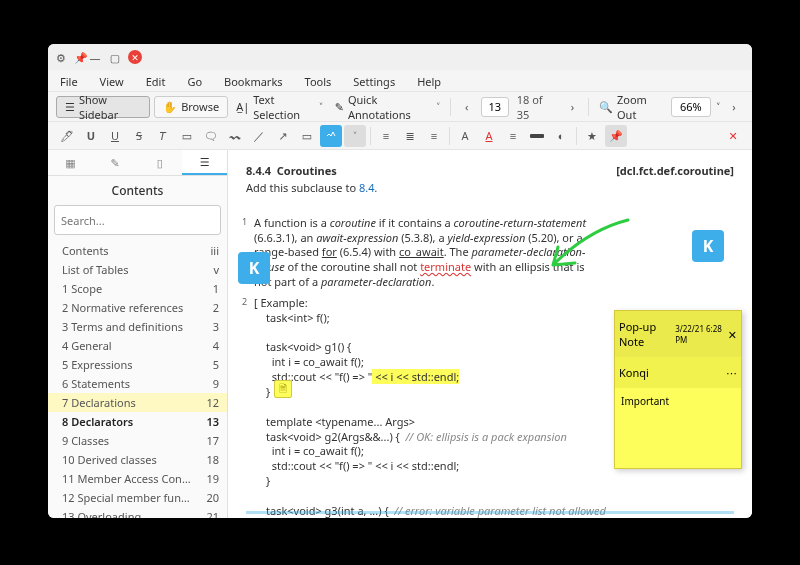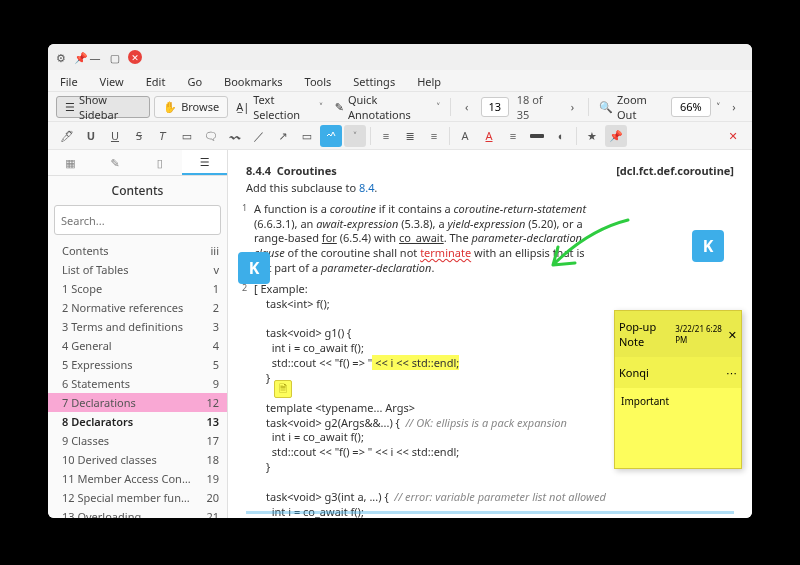--- a/index.html
+++ b/index.html
@@ -28,26 +28,26 @@
 .color-swatch{width:14px;height:4px;background:#444;border-radius:1px}
 .content{flex:1;display:flex;overflow:hidden}
 .sidebar{width:180px;background:#fafafa;border-right:1px solid #e0e0e0;display:flex;flex-direction:column}
 .sb-tabs{height:26px;display:flex;border-bottom:1px solid #e0e0e0}
 .sb-tab{flex:1;display:flex;align-items:center;justify-content:center;color:#888;cursor:pointer}
 .sb-tab.active{background:#fff;color:#333;border-bottom:2px solid #3daee9}
 .sb-title{text-align:center;padding:6px;font-weight:500;color:#333;font-size:12px}
 .search-box{margin:0 6px 6px;height:30px;border:1px solid #ccc;border-radius:3px;padding:0 6px;background:#fff;color:#888}
 .toc{flex:1;overflow-y:auto}
 .toc-row{display:flex;justify-content:space-between;padding:2px 8px 2px 14px;color:#555;cursor:pointer}
-.toc-row.sel{background:#f9a8d4}
+.toc-row.sel{background:#fef9c3}
 .toc-row.bold{font-weight:600;color:#222}
 .doc{flex:1;background:#fff;position:relative;overflow:hidden;font-family:"Times New Roman",serif}
 .doc-inner{padding:14px 18px;color:#333;line-height:1.35}
 .sec-head{display:flex;justify-content:space-between;font-weight:700;margin-bottom:2px}
-.subcl{font-size:10px;margin-bottom:6px}
+.subcl{font-size:10px;margin-bottom:20px}
 .lnk{color:#1a6fbf}
 .para{font-size:10px;margin:4px 0 6px 8px;position:relative;padding-right:140px}
 .para .num{position:absolute;left:-12px;top:0;font-size:9px;color:#666}
 .code{font-family:monospace;font-size:9px;margin-left:12px;white-space:pre;color:#333}
 .hlite{background:#fdfd5c}
 .red-u{color:#d33;text-decoration:underline wavy #d33}
 .ul{text-decoration:underline}
 .cmt{color:#888;font-style:italic}
 .arrow{position:absolute;left:310px;top:60px;pointer-events:none}
 .stamp{position:absolute;background:#3daee9;color:#fff;width:32px;height:32px;border-radius:4px;display:flex;align-items:center;justify-content:center;font-weight:700;font-size:16px}

